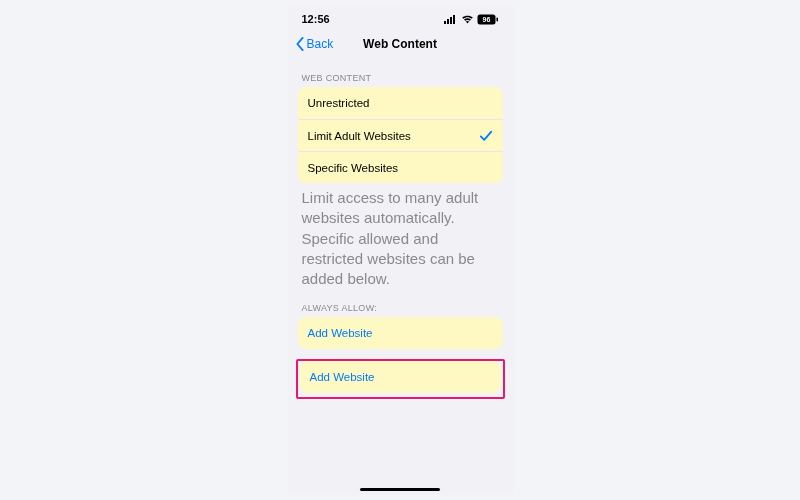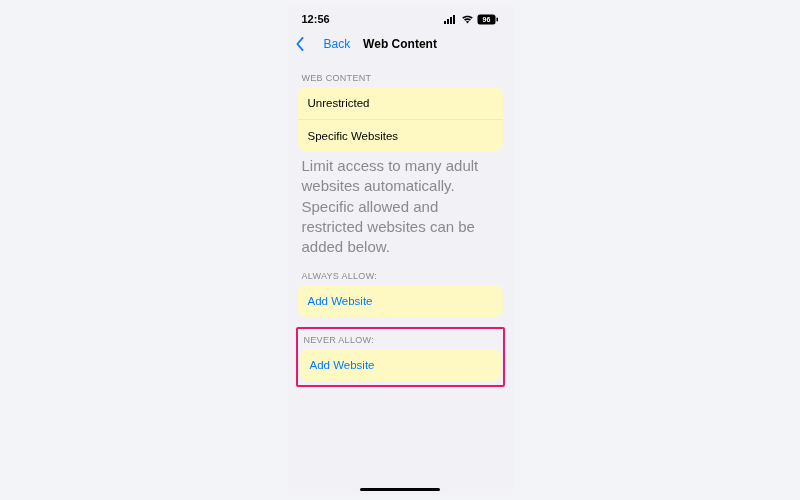--- a/index.html
+++ b/index.html
@@ -43,21 +43,21 @@
       align-items: center;
       height: 30px;
       position: relative;
       padding: 0 8px;
     }
     .back-btn {
       display: flex;
       align-items: center;
       color: #007aff;
       font-size: 12px;
-      gap: 18px;
+      gap: 1px;
       position: absolute;
       left: 6px;
     }
     .back-chevron {
       width: 12px;
       height: 14px;
     }
     .nav-title {
       position: absolute;
       left: 0;
@@ -165,34 +165,39 @@
   </div>
 
   <div class="content">
 
     <div class="section-header">WEB CONTENT</div>
     <div class="group">
       <div class="row">
         <span>Unrestricted</span>
       </div>
       <div class="row">
+        <span>Limit Adult Websites</span>
+        <svg class="checkmark" viewBox="0 0 16 16">
+            <path d="M2 8.5 L6 12.5 L14 3" stroke="#007aff" stroke-width="2" fill="none" stroke-linecap="round" stroke-linejoin="round"></path>
+          </svg>
+      </div>
+      <div class="row">
         <span>Specific Websites</span>
       </div>
     </div>
     <div class="footer-text">Limit access to many adult websites automatically. Specific allowed and restricted websites can be added below.</div>
 
     <div class="section-header">ALWAYS ALLOW:</div>
     <div class="group">
       <div class="row link-row">
         <span>Add Website</span>
       </div>
     </div>
 
     <div class="highlight-box">
-      <div class="section-header">NEVER ALLOW:</div>
       <div class="group">
         <div class="row link-row">
           <span>Add Website</span>
         </div>
       </div>
     </div>
 
   </div>
 
   <div class="home-indicator"></div>

